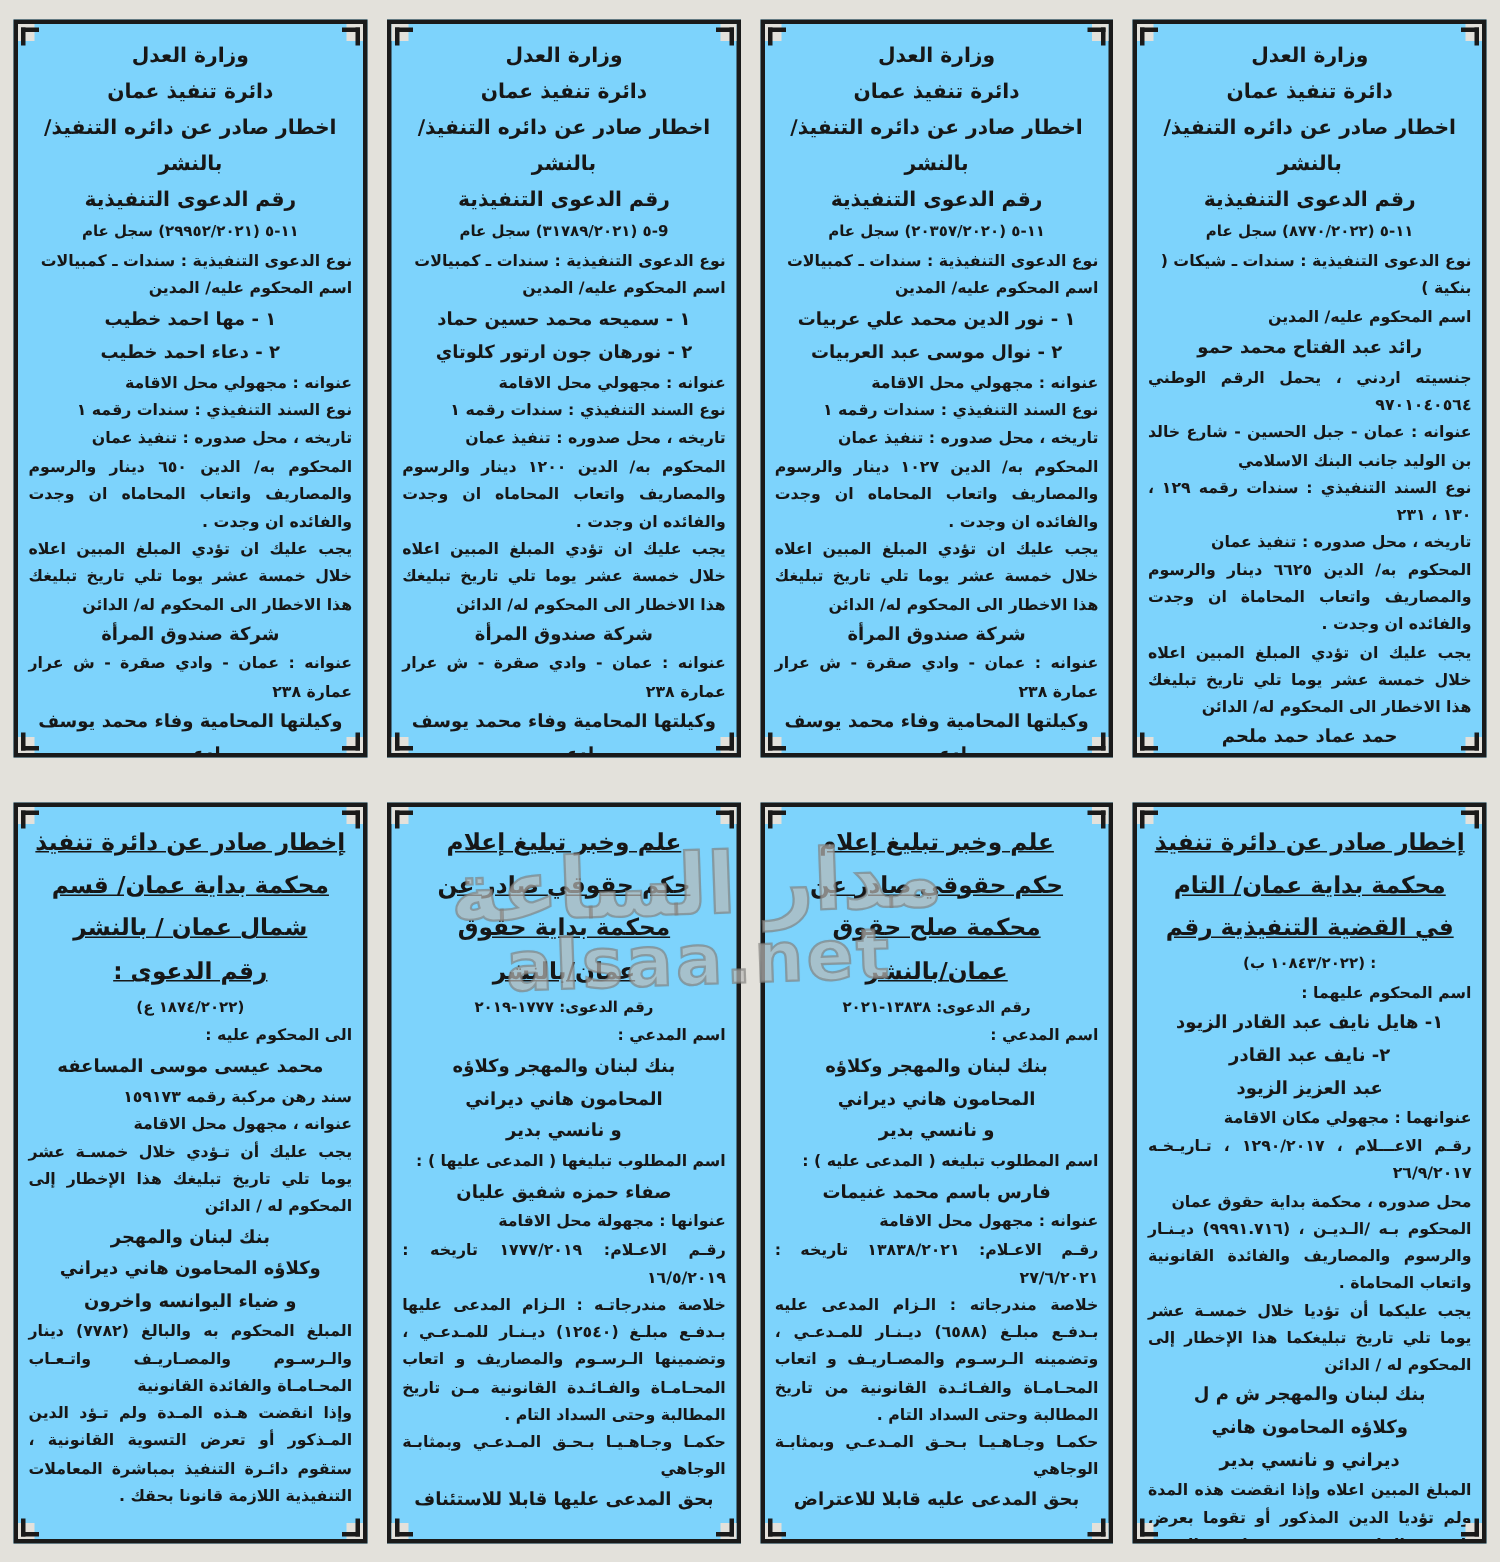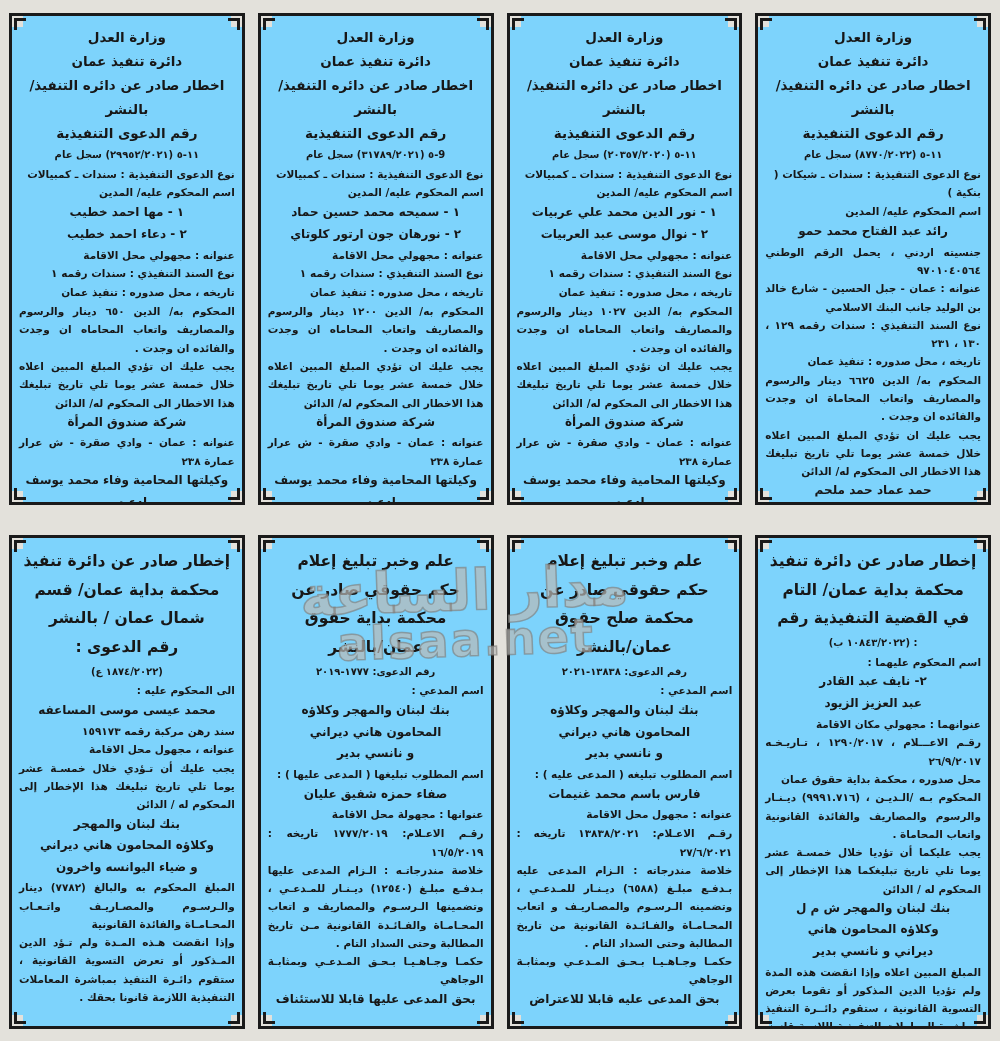--- a/index.html
+++ b/index.html
@@ -37,21 +37,21 @@
   .corner.tl::after{left:5px;top:5px;border-top:3px solid #1a1a1a;border-left:3px solid #1a1a1a;}
   .corner.tr{top:-3px;right:-3px;}
   .corner.tr::after{right:5px;top:5px;border-top:3px solid #1a1a1a;border-right:3px solid #1a1a1a;}
   .corner.bl{bottom:-3px;left:-3px;}
   .corner.bl::after{left:5px;bottom:5px;border-bottom:3px solid #1a1a1a;border-left:3px solid #1a1a1a;}
   .corner.br{bottom:-3px;right:-3px;}
   .corner.br::after{right:5px;bottom:5px;border-bottom:3px solid #1a1a1a;border-right:3px solid #1a1a1a;}
 
   .ln{font-weight:bold;position:relative;z-index:1;}
   .h  {text-align:center;font-size:13.5px;line-height:1.78;}
-  .H  {text-align:center;font-size:15.5px;line-height:1.85;}
+  .H  {text-align:center;font-size:15.5px;line-height:1.85;text-decoration:underline;}
   .num{text-align:center;font-size:10px;line-height:1.95;}
   .l  {text-align:right;font-size:10.5px;line-height:1.8;}
   .b  {text-align:justify;font-size:10.5px;line-height:1.74;}
   .n  {text-align:center;font-size:12px;line-height:1.8;}
   .N  {text-align:center;font-size:12px;line-height:1.8;}
 
   .wm{
     position:absolute;left:295px;top:560px;width:340px;z-index:6;
     text-align:center;transform:rotate(-2deg);pointer-events:none;
   }
@@ -168,20 +168,21 @@
       <section class="card">
         <span class="corner tl"></span>
         <span class="corner tr"></span>
         <span class="corner bl"></span>
         <span class="corner br"></span>
         <div class="ln H">إخطار صادر عن دائرة تنفيذ</div>
         <div class="ln H">محكمة بداية عمان/ التام</div>
         <div class="ln H">في القضية التنفيذية رقم</div>
         <div class="ln num">: (١٠٨٤٣/٢٠٢٢ ب)</div>
         <div class="ln l">اسم المحكوم عليهما :</div>
+        <div class="ln N">١- هايل نايف عبد القادر الزيود</div>
         <div class="ln N">٢- نايف عبد القادر</div>
         <div class="ln N">عبد العزيز الزيود</div>
         <div class="ln l">عنوانهما : مجهولي مكان الاقامة</div>
         <div class="ln b">رقـم الاعـــلام ، ١٢٩٠/٢٠١٧ ، تـاريـخـه ٢٦/٩/٢٠١٧</div>
         <div class="ln b">محل صدوره ، محكمة بداية حقوق عمان</div>
         <div class="ln b">المحكوم بـه /الـديـن ، (٩٩٩١.٧١٦) ديـنـار والرسوم والمصاريف والفائدة القانونية واتعاب المحاماة .</div>
         <div class="ln b">يجب عليكما أن تؤديا خلال خمسـة عشر يوما تلي تاريخ تبليغكما هذا الإخطار إلى المحكوم له / الدائن</div>
         <div class="ln N">بنك لبنان والمهجر ش م ل</div>
         <div class="ln N">وكلاؤه المحامون هاني</div>
         <div class="ln N">ديراني و نانسي بدير</div>

